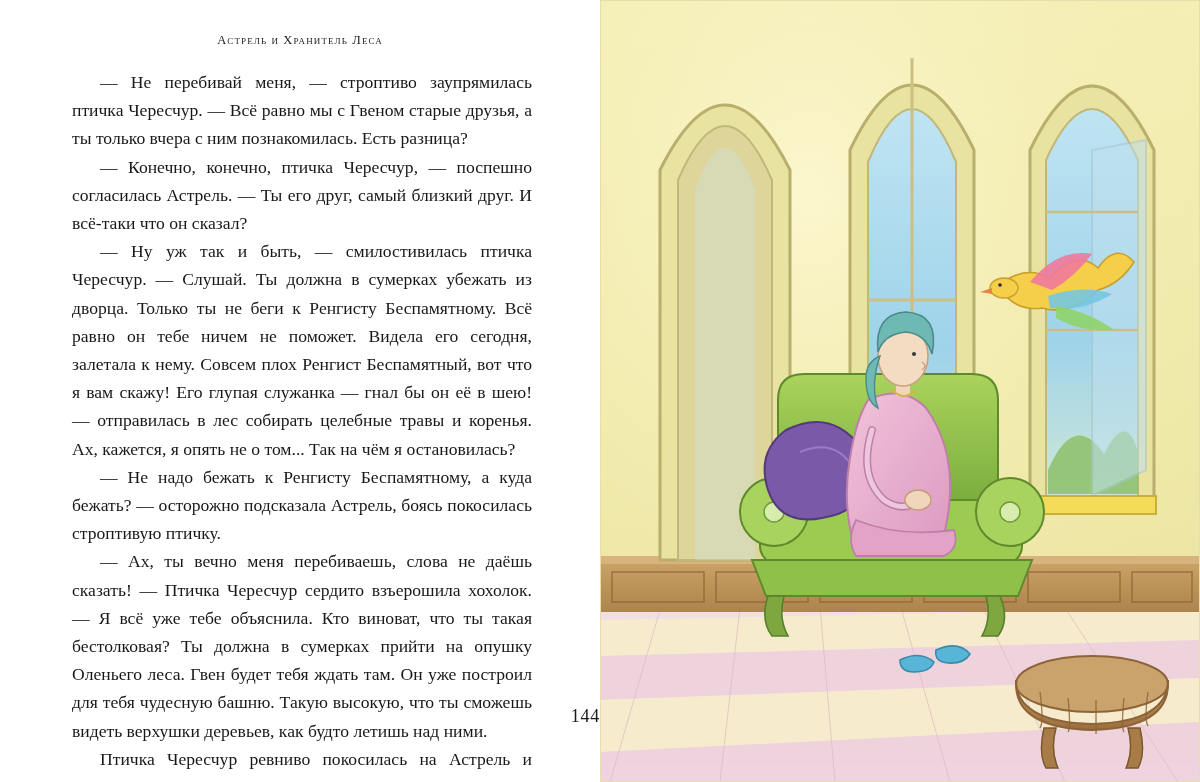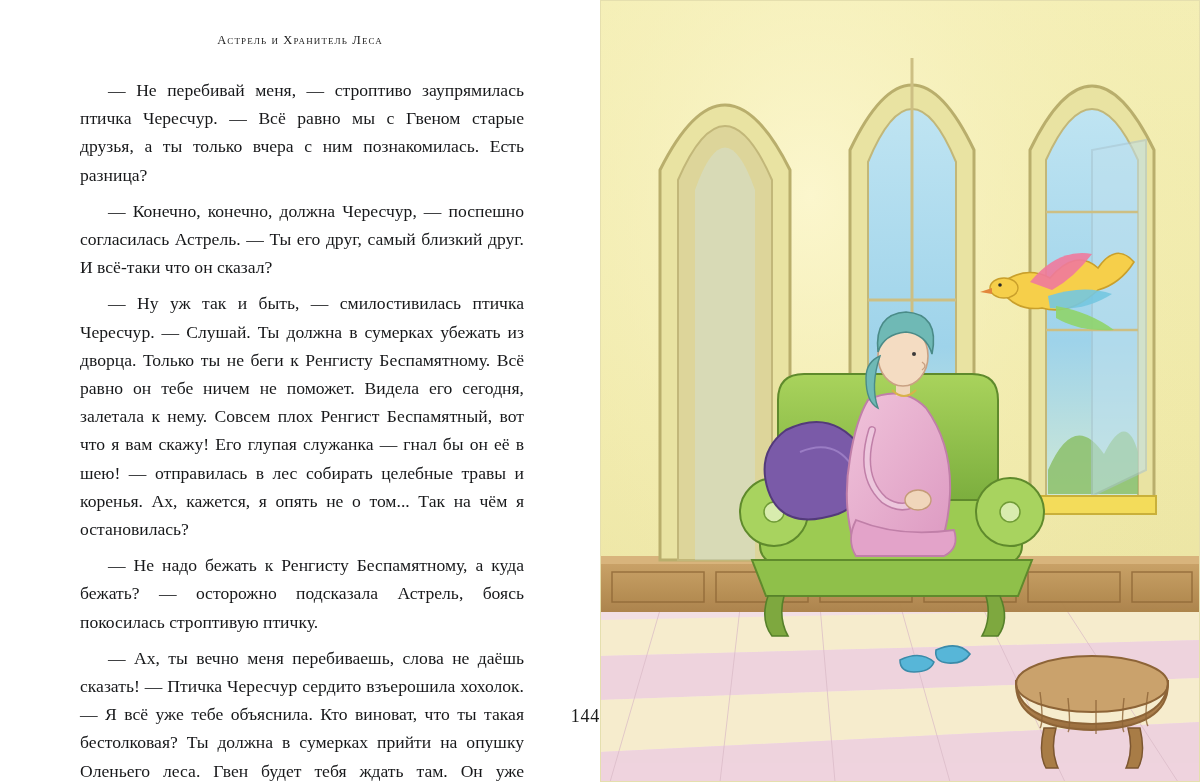--- a/index.html
+++ b/index.html
@@ -47,21 +47,21 @@
     left: 72px;
     width: 460px;
     font-size: 17.6px;
     line-height: 28.2px;
     color: #17181a;
     text-align: justify;
     text-justify: inter-word;
     hyphens: manual;
   }
   .text-block p {
-    margin: 8px;
+    margin: 0;
     text-indent: 28px;
   }
   .page-number {
     position: absolute;
     top: 706px;
     left: 0;
     width: 600px;
     text-align: right;
     font-size: 18px;
     color: #1b1b1b;
@@ -87,21 +87,21 @@
 </head>
 <body>
 
 <div class="spread">
 
   <div class="page-left">
     <div class="running-head">Астрель и Хранитель Леса</div>
 
     <div class="text-block">
       <p>— Не перебивай меня, — строптиво заупрямилась птичка Чересчур. — Всё равно мы с Гвеном старые друзья, а ты только вчера с ним познакомилась. Есть разница?</p>
-      <p>— Конечно, конечно, должна Чересчур, — поспешно согласилась Астрель. — Ты его друг, самый близкий друг. И всё-таки что он сказал?</p>
+      <p>— Конечно, конечно, птичка Чересчур, — поспешно согласилась Астрель. — Ты его друг, самый близкий друг. И всё-таки что он сказал?</p>
       <p>— Ну уж так и быть, — смилостивилась птичка Чересчур. — Слушай. Ты должна в сумерках убежать из дворца. Только ты не беги к Ренгисту Беспамятному. Всё равно он тебе ничем не поможет. Видела его сегодня, залетала к нему. Совсем плох Ренгист Беспамятный, вот что я вам скажу! Его глупая служанка — гнал бы он её в шею! — отправилась в лес собирать целебные травы и коренья. Ах, кажется, я опять не о том... Так на чём я остановилась?</p>
       <p>— Не надо бежать к Ренгисту Беспамятному, а куда бежать? — осторожно подсказала Астрель, боясь покосилась строптивую птичку.</p>
       <p>— Ах, ты вечно меня перебиваешь, слова не даёшь сказать! — Птичка Чересчур сердито взъерошила хохолок. — Я всё уже тебе объяснила. Кто виноват, что ты такая бестолковая? Ты должна в сумерках прийти на опушку Оленьего леса. Гвен будет тебя ждать там. Он уже построил для тебя чудесную башню. Такую высокую, что ты сможешь видеть верхушки деревьев, как будто летишь над ними.</p>
       <p>Птичка Чересчур ревниво покосилась на Астрель и перепорхнула на подоконник.</p>
     </div>
 
     <div class="page-number">144</div>
   </div>
 
   <div class="page-right">

